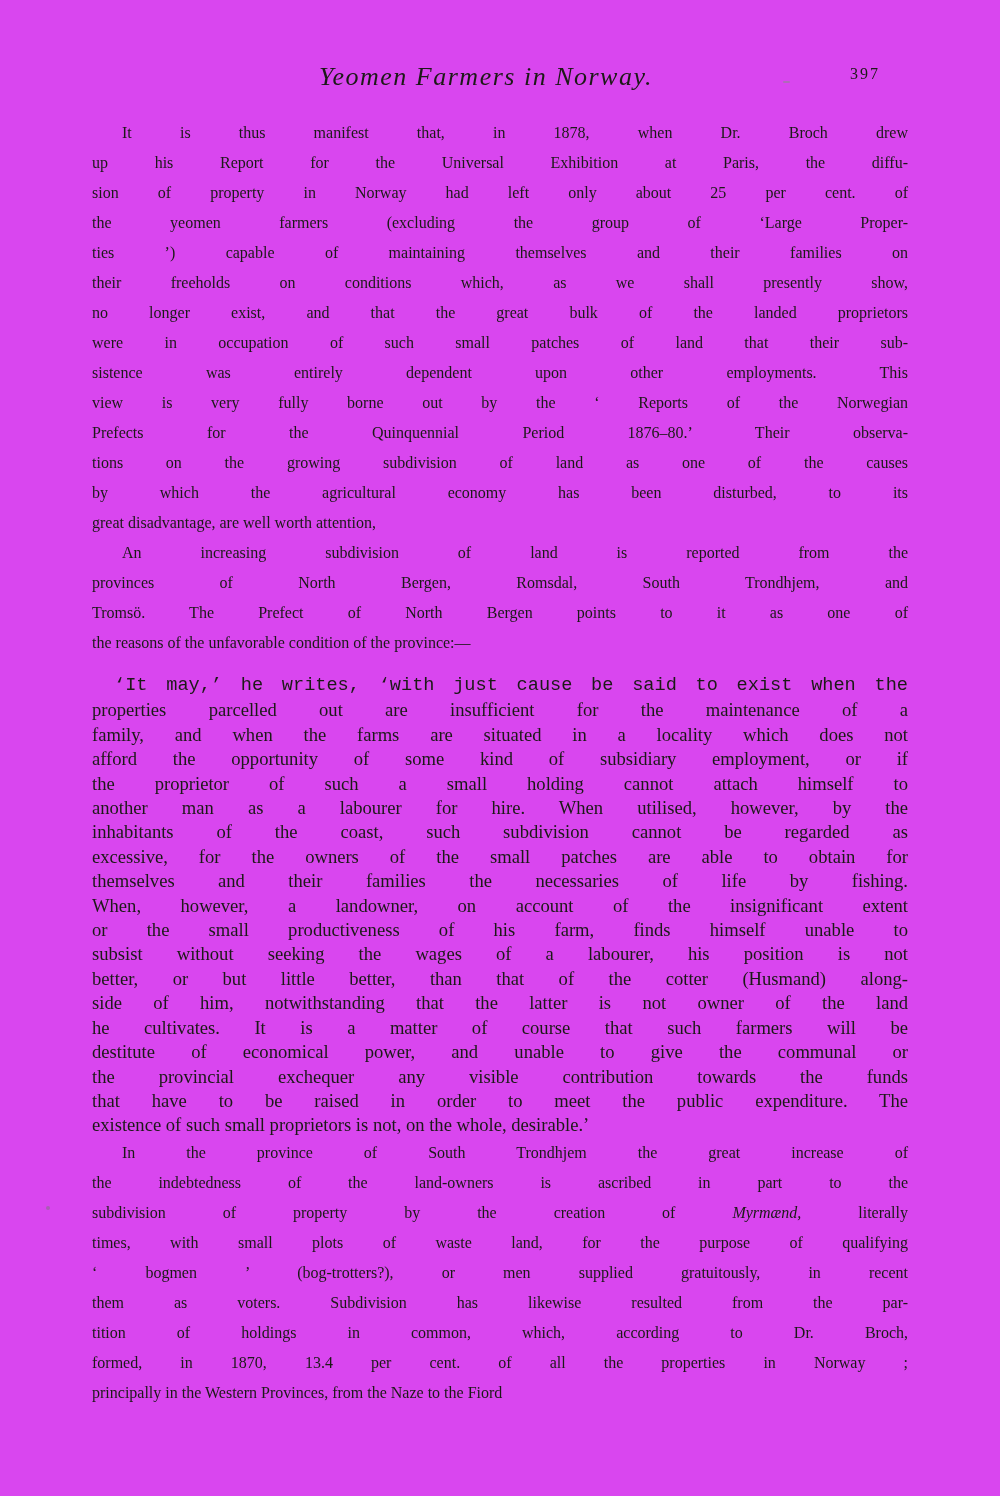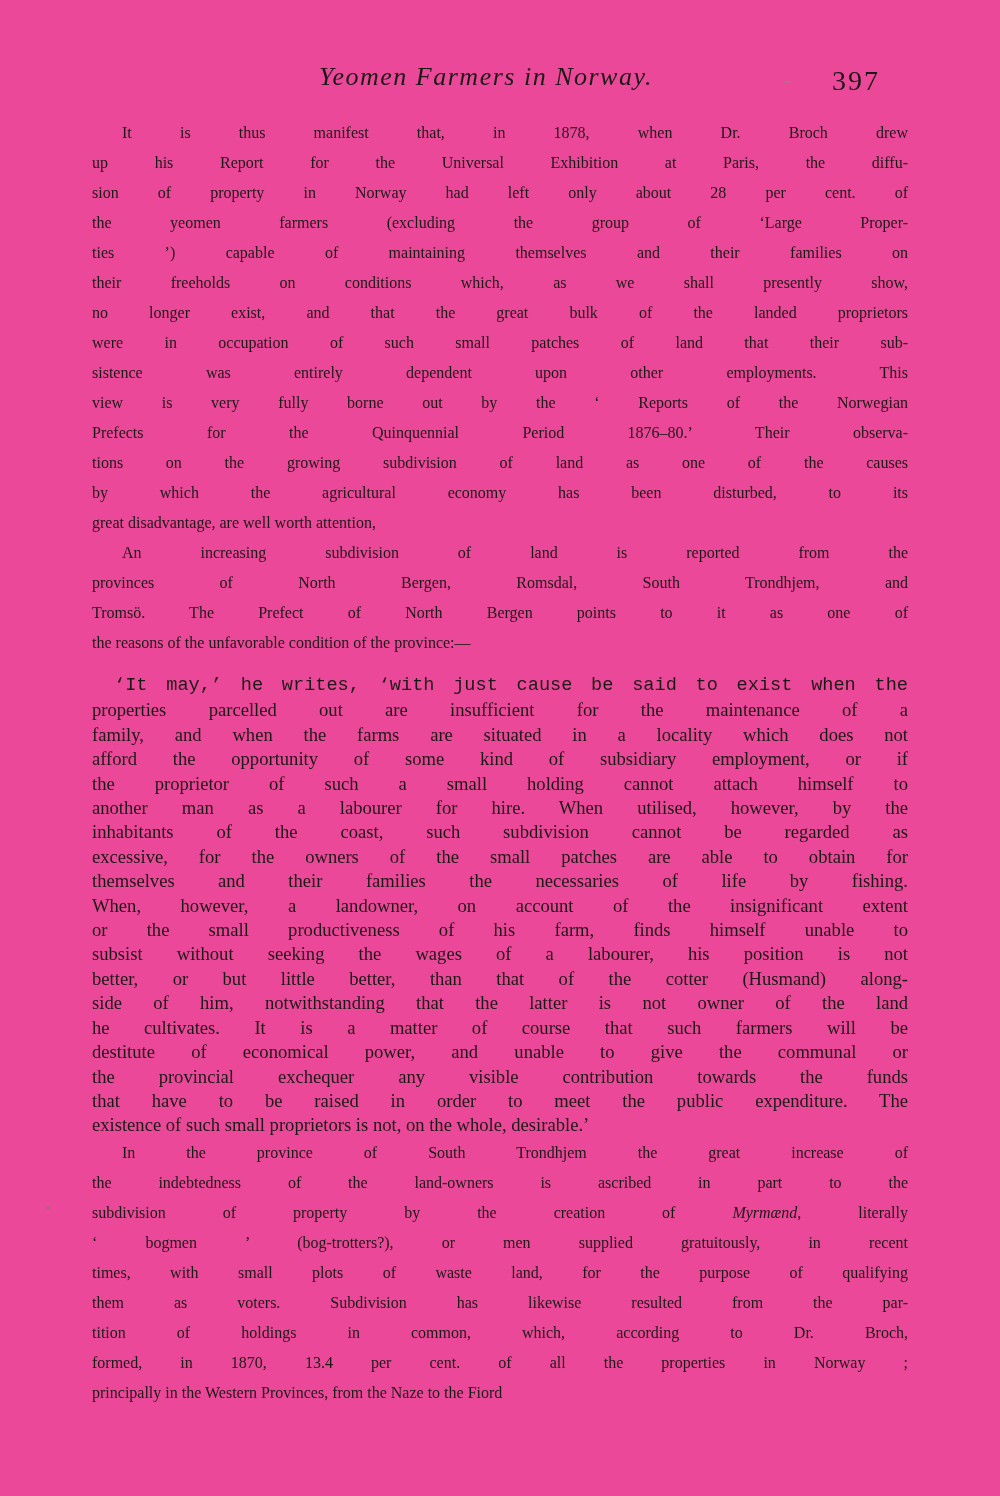--- a/index.html
+++ b/index.html
@@ -2,36 +2,36 @@
 <html><head>
 <meta charset="utf-8">
 <style>
   html, body { margin:0; padding:0; background:#e8e8e8; }
   .page {
     position:relative;
     width:1000px; height:1496px;
     box-sizing:border-box;
     margin:0 auto;
     padding:62px 92px 0 92px;
-    background:#ec4899;
+    background:#d946ef;
     color:#1c1a17;
     font-family:"Liberation Serif", "DejaVu Serif", serif;
     overflow:hidden;
   }
   .header { position:relative; height:34px; margin-bottom:22px; }
   .header-title {
     text-align:center;
     font-style:italic;
     font-size:26px;
     letter-spacing:1.5px;
     transform:translateX(-14px);
   }
   .page-number {
     position:absolute; right:28px; top:3px;
-    font-size:28px; letter-spacing:2px;
+    font-size:16px; letter-spacing:2px;
     font-style:normal;
   }
   .speck-dash {
     position:absolute; right:118px; top:19px;
     width:7px; height:2px; background:#8a8a8a; opacity:.55; border-radius:1px;
   }
   .speck-margin {
     position:absolute; left:46px; top:1206px;
     width:4px; height:4px; background:#777; opacity:.5; border-radius:50%;
   }
@@ -51,21 +51,21 @@
 
   <div class="header">
     <div class="header-title">Yeomen Farmers in Norway.</div>
     <div class="speck-dash"></div>
     <div class="page-number">397</div>
   </div>
 
   <div class="body-par">
       <div class="line first">It is thus manifest that, in 1878, when Dr. Broch drew</div>
       <div class="line">up his Report for the Universal Exhibition at Paris, the diffu-</div>
-      <div class="line">sion of property in Norway had left only about 28 per cent. of</div>
+      <div class="line">sion of property in Norway had left only about 25 per cent. of</div>
       <div class="line">the yeomen farmers (excluding the group of ‘Large Proper-</div>
       <div class="line">ties ’) capable of maintaining themselves and their families on</div>
       <div class="line">their freeholds on conditions which, as we shall presently show,</div>
       <div class="line">no longer exist, and that the great bulk of the landed proprietors</div>
       <div class="line">were in occupation of such small patches of land that their sub-</div>
       <div class="line">sistence was entirely dependent upon other employments.  This</div>
       <div class="line">view is very fully borne out by the ‘ Reports of the Norwegian</div>
       <div class="line">Prefects for the Quinquennial Period 1876–80.’  Their observa-</div>
       <div class="line">tions on the growing subdivision of land as one of the causes</div>
       <div class="line">by which the agricultural economy has been disturbed, to its</div>
@@ -98,22 +98,22 @@
       <div class="line">destitute of economical power, and unable to give the communal or</div>
       <div class="line">the provincial exchequer any visible contribution towards the funds</div>
       <div class="line">that have to be raised in order to meet the public expenditure.  The</div>
       <div class="line last">existence of such small proprietors is not, on the whole, desirable.’</div>
     </div>
 
   <div class="body-par par-3">
       <div class="line first">In the province of South Trondhjem the great increase of</div>
       <div class="line">the indebtedness of the land-owners is ascribed in part to the</div>
       <div class="line">subdivision of property by the creation of <i>Myrmænd,</i> literally</div>
+      <div class="line">times, with small plots of waste land, for the purpose of qualifying</div>
       <div class="line">‘ bogmen ’ (bog-trotters?), or men supplied gratuitously, in recent</div>
-      <div class="line">times, with small plots of waste land, for the purpose of qualifying</div>
       <div class="line">them as voters.   Subdivision has likewise resulted from the par-</div>
       <div class="line">tition of holdings in common, which, according to Dr. Broch,</div>
       <div class="line">formed, in 1870, 13.4 per cent. of all the properties in Norway ;</div>
       <div class="line last">principally in the Western Provinces, from the Naze to the Fiord</div>
     </div>
 
   <div class="speck-margin"></div>
 
 </div>
 

